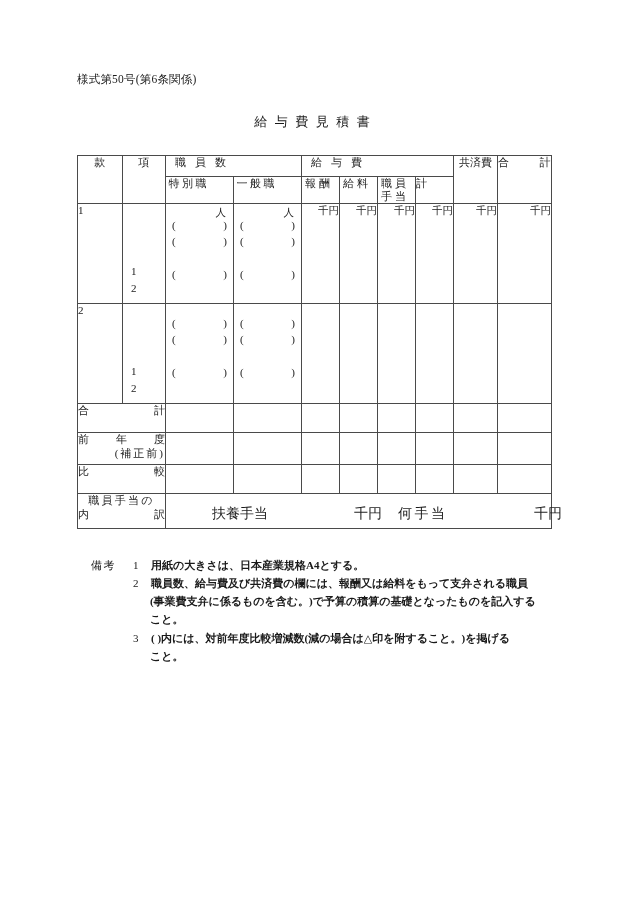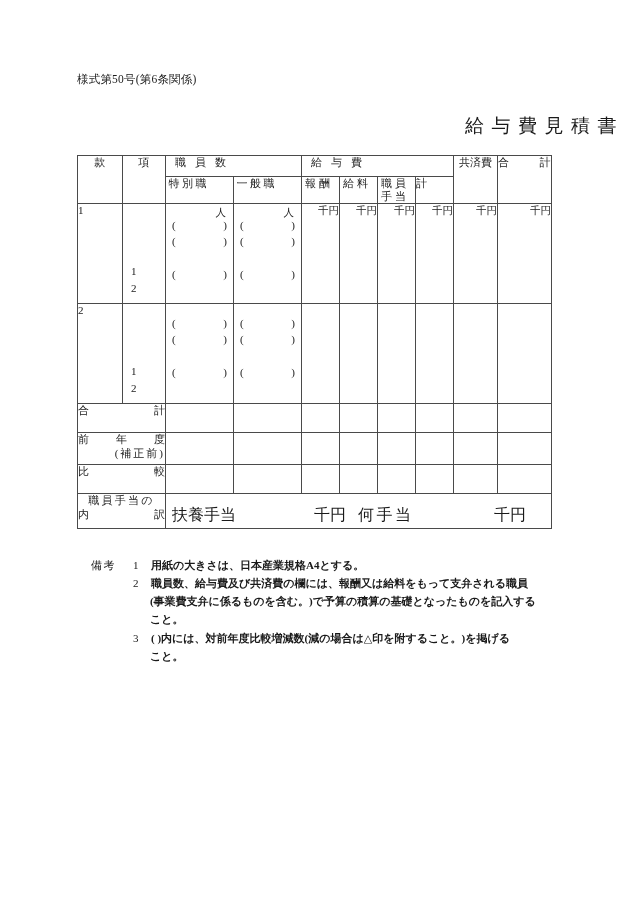--- a/index.html
+++ b/index.html
@@ -34,22 +34,22 @@
     letter-spacing: 0.2px;
     white-space: nowrap;
   }
 
   
   .doc-title {
     position: absolute;
     left: 0;
     top: 113px;
     width: 624px;
-    text-align: right;
-    font-size: 19px;
+    text-align: center;
+    font-size: 13px;
     letter-spacing: 7.5px;
     text-indent: 7.5px;
     white-space: nowrap;
   }
 
   
   .tbl-wrap {
     position: absolute;
     left: 77px;
     top: 155px;
@@ -207,22 +207,23 @@
     position: relative;
     height: 34px;
   }
   .bd-inner {
     position: relative;
     height: 34px;
   }
   .bd-item {
     position: absolute;
     white-space: nowrap;
-    font-size: 16px;
+    font-size: 14px;
     top: 11px;
+    margin-left: 40px;
   }
   .bd-a { left: 6px; }
   .bd-a-unit { left: 148px; }
   .bd-b { left: 192px; letter-spacing: 2.5px; }
   .bd-b-unit { left: 328px; }
 
   
   .notes {
     position: absolute;
     left: 77px;

